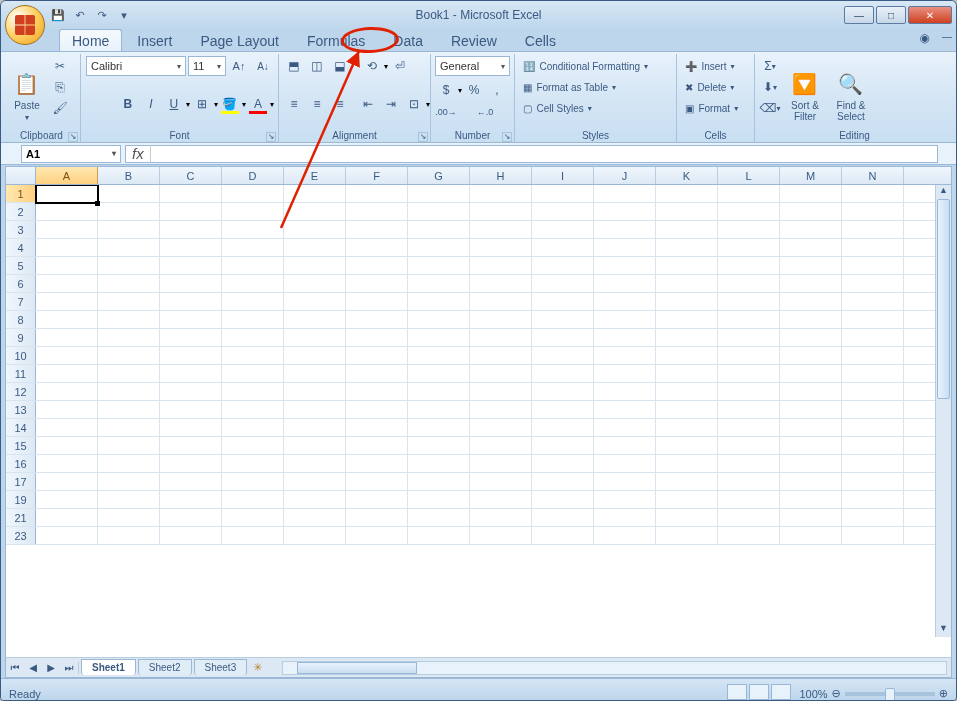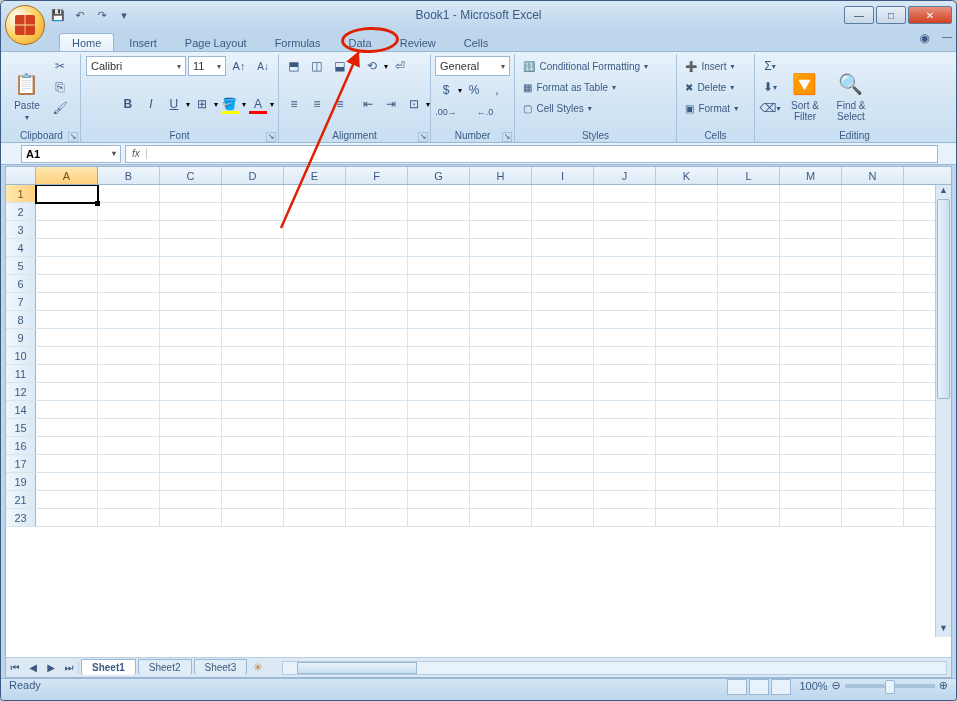--- a/index.html
+++ b/index.html
@@ -9,21 +9,21 @@
 .qat { display: flex; align-items: center; gap: 4px; padding-left: 48px; }
 .qat .btn { width: 18px; height: 18px; display: flex; align-items: center; justify-content: center; font-size: 11px; color: #3b5a82; border-radius: 2px; }
 .title { position: absolute; left: 50%; transform: translateX(-50%); font-size: 12px; color: #3b5a82; }
 .winbtns { margin-left: auto; display: flex; padding-right: 4px; gap: 0; }
 .winbtn { width: 30px; height: 18px; border: 1px solid #5a7aa0; border-radius: 2px; margin-left: 2px; display: flex; align-items: center; justify-content: center; font-size: 10px; background: linear-gradient(#e8f0f8,#c8d8e8); color: #2a4a6a; }
 .winbtn.close { background: linear-gradient(#e89080,#d04020); color: #fff; width: 44px; }
 .office-btn { position: absolute; left: 4px; top: 4px; width: 40px; height: 40px; border-radius: 50%; background: radial-gradient(circle at 30% 30%, #fff, #ffd060, #e8a020); border: 1px solid #a07020; z-index: 10; display: flex; align-items: center; justify-content: center; }
 .office-btn::after { content: ""; width: 20px; height: 20px; background: #d04020; clip-path: polygon(0 0,48% 0,48% 48%,0 48%,0 52%,48% 52%,48% 100%,52% 100%,52% 52%,100% 52%,100% 48%,52% 48%,52% 0,100% 0,100% 100%,0 100%); border-radius: 2px; }
 
 .tabs { height: 22px; display: flex; align-items: flex-end; padding-left: 58px; gap: 2px; position: relative; }
-.tab { padding: 3px 12px 2px; font-size: 11px; color: #3b5a82; border: 1px solid transparent; border-bottom: none; border-radius: 3px 3px 0 0; cursor: pointer; }
+.tab { padding: 3px 12px 2px; font-size: 14px; color: #3b5a82; border: 1px solid transparent; border-bottom: none; border-radius: 3px 3px 0 0; cursor: pointer; }
 .tab.active { background: linear-gradient(#f5f9fd,#e8f2fb); border-color: #9ab8d6; color: #3b5a82; font-weight: normal; }
 .help-btn { position: absolute; right: 26px; top: 2px; font-size: 12px; color: #3b5a82; }
 .wx-btns { position: absolute; right: 4px; top: 2px; display: flex; gap: 1px;}
 .wx-btns span{ font-size:10px; color:#3b5a82; cursor:pointer;}
 
 .ribbon { height: 92px; background: linear-gradient(#e8f2fb,#d5e6f5 50%,#c8dff2); border-top: 1px solid #9ab8d6; border-bottom: 1px solid #9ab8d6; display: flex; padding: 2px 2px 0; }
 .group { border-right: 1px solid #a8c4dd; display: flex; flex-direction: column; padding: 0 4px; position: relative; }
 .group-body { flex: 1; display: flex; align-items: flex-start; gap: 2px; padding-top: 2px; }
 .group-label { font-size: 10px; color: #3b5a82; text-align: center; padding: 1px 0; position: relative; }
 .group-label .launcher { position: absolute; right: -2px; bottom: 0; font-size: 8px; color: #3b5a82; border: 1px solid #a8c4dd; width: 10px; height: 10px; line-height: 8px; }
@@ -32,21 +32,21 @@
 .smallcol { display: flex; flex-direction: column; gap: 1px; }
 .smallbtn { width: 22px; height: 20px; display: flex; align-items: center; justify-content: center; font-size: 12px; color: #3b5a82; border-radius: 2px; }
 .rowbtn { height: 20px; display: flex; align-items: center; gap: 4px; font-size: 10px; color: #3b5a82; padding: 0 4px; }
 .combo { height: 20px; border: 1px solid #9ab8d6; background: #fff; font-size: 11px; display: flex; align-items: center; padding: 0 4px; color: #333; }
 .combo .caret { margin-left: auto; font-size: 8px; color: #555; }
 
 .fml-bar { height: 22px; background: #e8f2fb; border-bottom: 1px solid #9ab8d6; display: flex; align-items: center; }
 .name-box { width: 100px; height: 18px; margin: 0 4px 0 20px; border: 1px solid #9ab8d6; background: #fff; font-size: 11px; padding: 0 4px; display: flex; align-items: center; font-weight: bold; }
 .name-box .caret { margin-left: auto; font-size: 8px; color: #555; }
 .fx-wrap { flex: 1; display: flex; align-items: center; border: 1px solid #9ab8d6; background: #fff; height: 18px; margin-right: 18px; }
-.fx-wrap .fx { font-style: italic; font-size: 10px; padding: 0 6px; border-right: 1px solid #ccc; color: #555; }
+.fx-wrap .fx { font-style: italic; font-size: 15px; padding: 0 6px; border-right: 1px solid #ccc; color: #555; }
 .fx-input { flex: 1; border: none; font-size: 11px; padding: 0 4px; }
 
 .sheet-area { position: absolute; top: 165px; left: 4px; right: 4px; bottom: 22px; background: #fff; border: 1px solid #9ab8d6; display: flex; flex-direction: column; }
 .grid-wrap { flex: 1; overflow: hidden; position: relative; }
 .colhdr { height: 18px; display: flex; background: linear-gradient(#f0f6fc,#dce9f5); border-bottom: 1px solid #9ab8d6; }
 .corner { width: 30px; border-right: 1px solid #9ab8d6; background: linear-gradient(#f0f6fc,#dce9f5); }
 .colhdr .ch { width: 62px; border-right: 1px solid #b8cde0; text-align: center; font-size: 11px; color: #3b5a82; line-height: 18px; }
 .colhdr .ch.sel { background: linear-gradient(#ffe8b0,#ffd080); color: #805010; border-right-color:#c8a050; }
 .rows { flex: 1; overflow: hidden; }
 .row { height: 18px; display: flex; border-bottom: 1px solid #d8e4ee; }
@@ -60,21 +60,21 @@
 .vscroll .arr { position: absolute; left: 0; right: 0; height: 14px; text-align: center; font-size: 9px; color: #3b5a82; }
 
 .sheet-tabs { height: 20px; display: flex; align-items: center; background: #dce9f5; border-top: 1px solid #b8cde0; font-size: 10px; }
 .nav-arrows { display: flex; border-right: 1px solid #b8cde0; }
 .nav-arrows span { width: 18px; text-align: center; font-size: 10px; color: #3b5a82; }
 .stab { padding: 2px 10px; border: 1px solid #9ab8d6; border-bottom: none; margin-left: 2px; background: #e0ecf6; color: #3b5a82; border-radius: 0 0 3px 3px; transform: translateY(-1px); }
 .stab.active { background: #fff; font-weight: bold; }
 .hscroll { flex: 1; margin: 0 4px 0 20px; height: 14px; background: #e8f2fb; border: 1px solid #b8cde0; position: relative; }
 .hscroll .thumb { position: absolute; top: 0; bottom: 0; left: 14px; width: 120px; background: linear-gradient(#e8f2fb,#c8dff2); border: 1px solid #9ab8d6; }
 
-.status { position: absolute; bottom: 0; left: 0; right: 0; height: 22px; background: linear-gradient(#d5e6f5,#bed6ec); border-top: 1px solid #9ab8d6; display: flex; align-items: flex-start; font-size: 11px; color: #3b5a82; padding: 0 8px; }
+.status { position: absolute; bottom: 0; left: 0; right: 0; height: 22px; background: linear-gradient(#d5e6f5,#bed6ec); border-top: 1px solid #9ab8d6; display: flex; align-items: flex-end; font-size: 11px; color: #3b5a82; padding: 0 8px; }
 .status .views { margin-left: auto; display: flex; align-items: center; gap: 2px; }
 .status .views .v { width: 20px; height: 16px; border: 1px solid #9ab8d6; background: #e8f2fb; }
 .zoom { display: flex; align-items: center; gap: 4px; margin-left: 8px; }
 .zoom .slider { width: 90px; height: 4px; background: #a8c4dd; position: relative; }
 .zoom .slider::after { content: ""; position: absolute; left: 50%; top: -4px; width: 8px; height: 12px; background: #e8f2fb; border: 1px solid #9ab8d6; border-radius: 2px; transform: translateX(-50%); }
 
 
 .annot-ring { position: absolute; border: 3px solid #e02000; border-radius: 50%; pointer-events: none; z-index: 50; }
 .annot-arrow { position: absolute; pointer-events: none; z-index: 50; }
 </style>
@@ -499,20 +499,37 @@
             <div class="cell"></div>
             <div class="cell"></div>
             <div class="cell"></div>
             <div class="cell"></div>
             <div class="cell"></div>
             <div class="cell"></div>
             <div class="cell"></div>
             <div class="cell"></div>
           </div>
           <div class="row">
+            <div class="rh">13</div>
+            <div class="cell"></div>
+            <div class="cell"></div>
+            <div class="cell"></div>
+            <div class="cell"></div>
+            <div class="cell"></div>
+            <div class="cell"></div>
+            <div class="cell"></div>
+            <div class="cell"></div>
+            <div class="cell"></div>
+            <div class="cell"></div>
+            <div class="cell"></div>
+            <div class="cell"></div>
+            <div class="cell"></div>
+            <div class="cell"></div>
+          </div>
+          <div class="row">
             <div class="rh">14</div>
             <div class="cell"></div>
             <div class="cell"></div>
             <div class="cell"></div>
             <div class="cell"></div>
             <div class="cell"></div>
             <div class="cell"></div>
             <div class="cell"></div>
             <div class="cell"></div>
             <div class="cell"></div>

